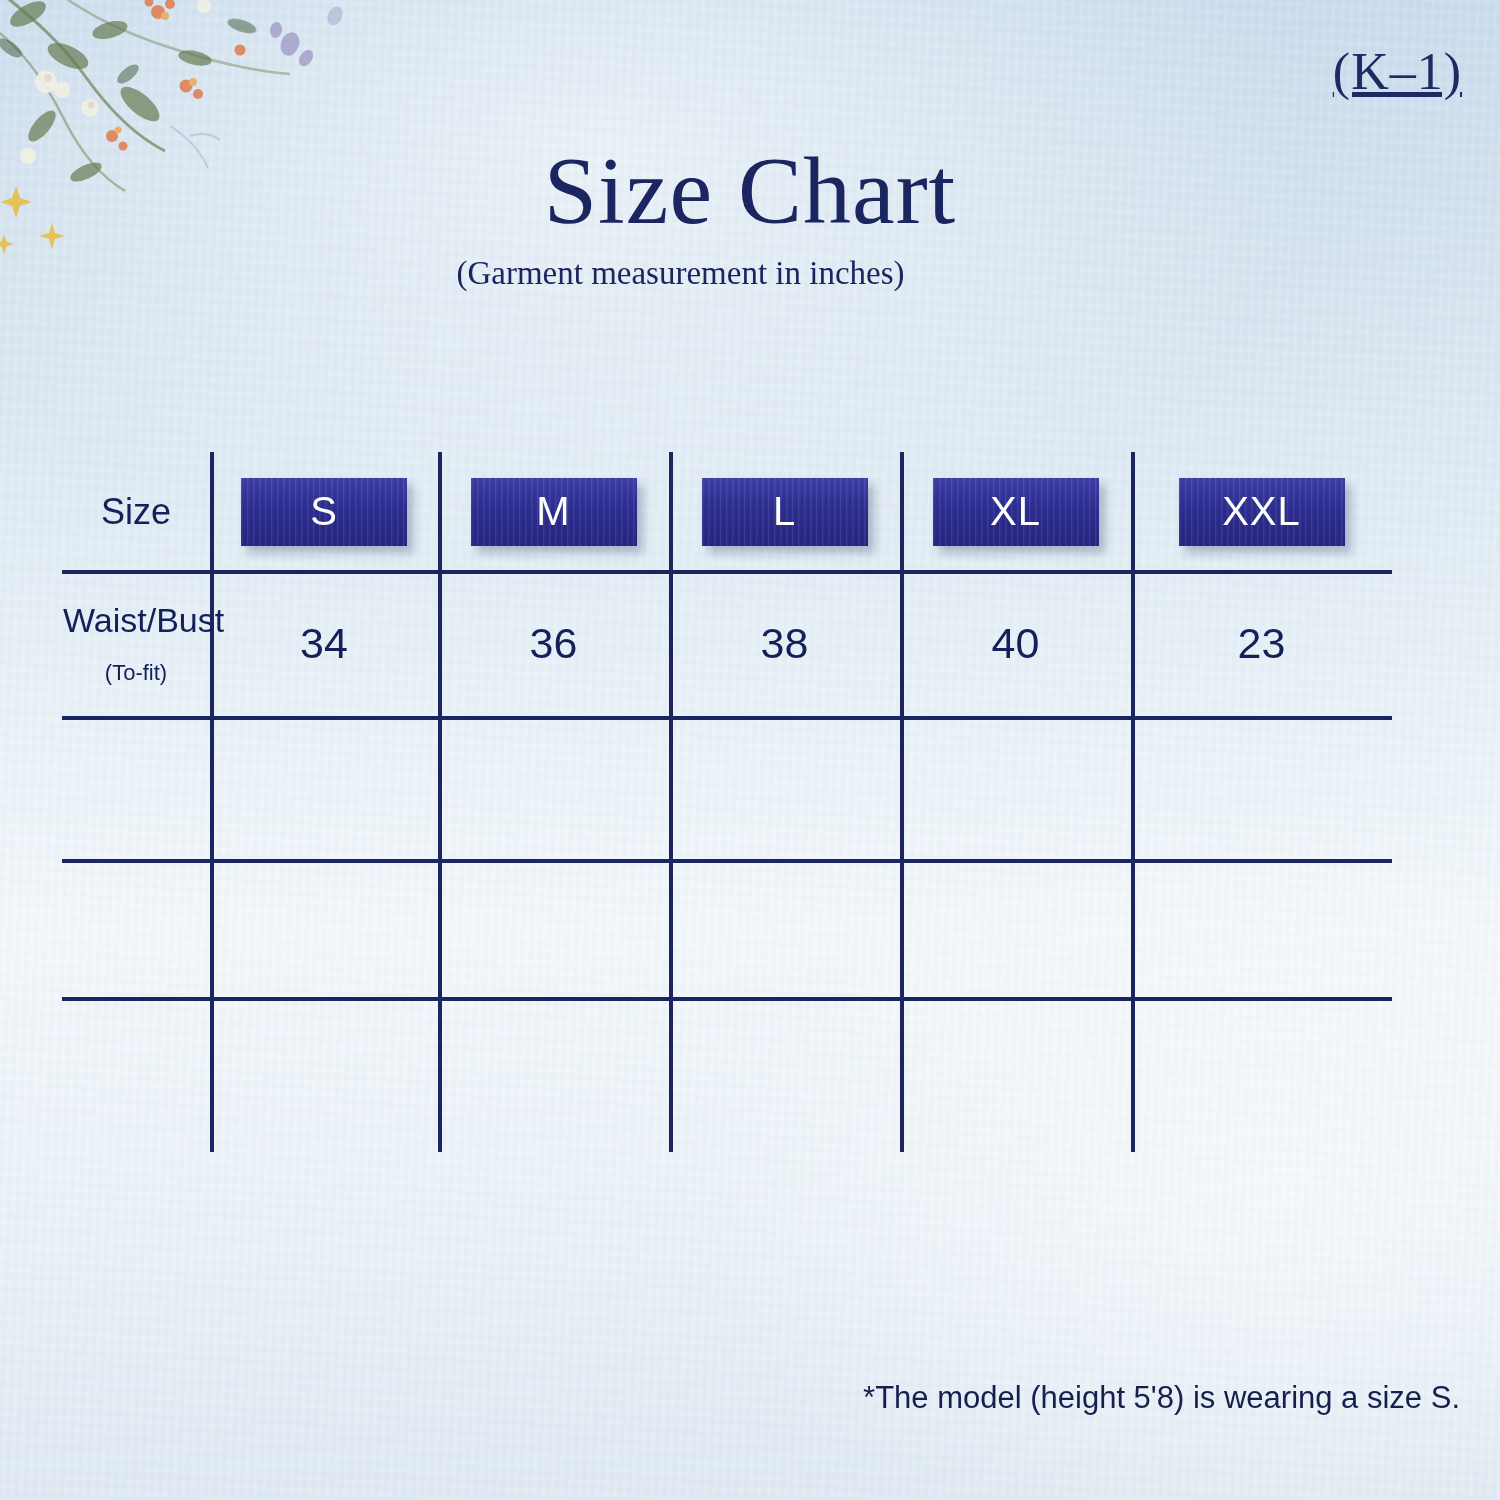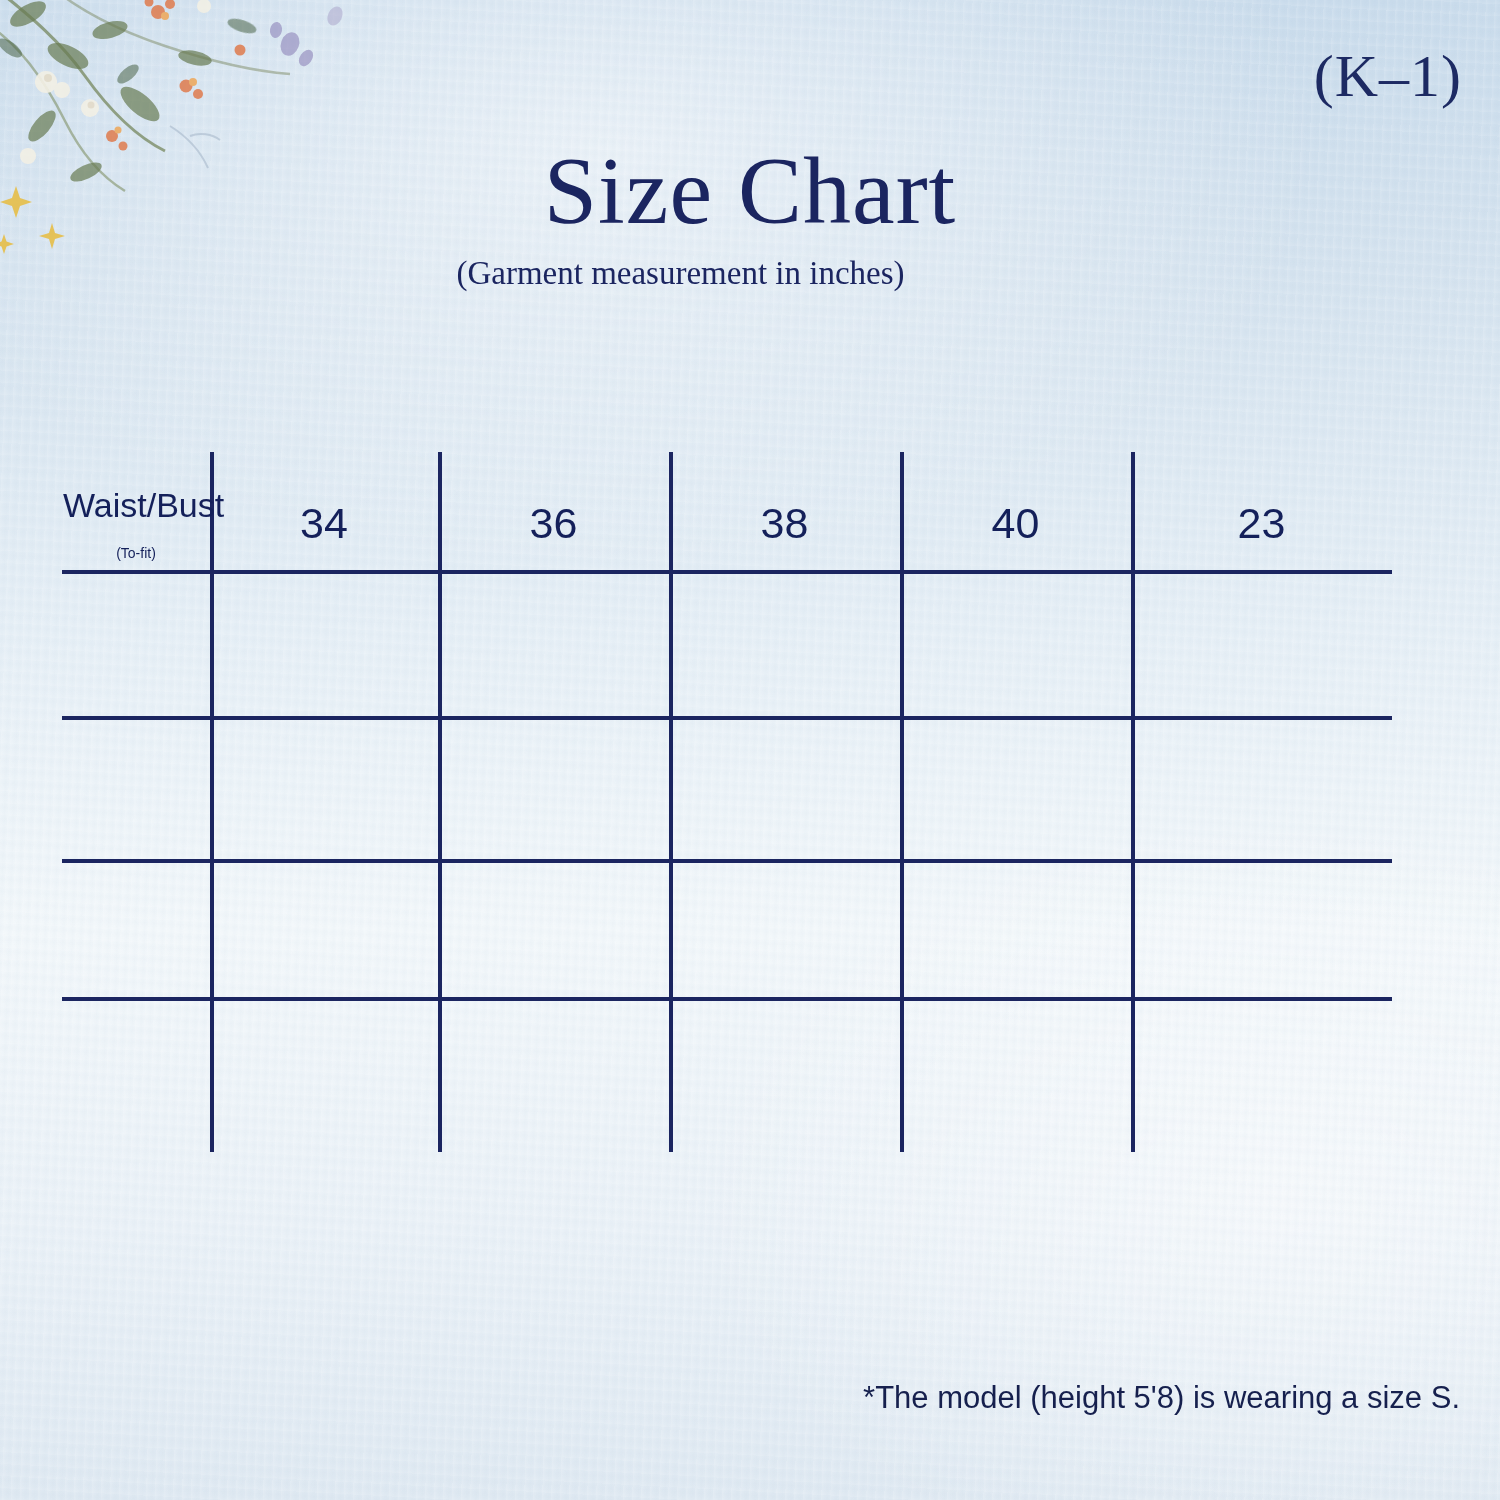--- a/index.html
+++ b/index.html
@@ -39,23 +39,24 @@
     height: 330px;
     pointer-events: none;
   }
 
   
   .code {
     position: absolute;
     right: 38px;
     top: 42px;
     font-family: "Liberation Serif", serif;
-    font-size: 60px;
+    font-size: 52px;
     color: #1d2a63;
     letter-spacing: 1px;
+    text-decoration: underline;
   }
 
   
   .title {
     position: absolute;
     top: 143px;
     left: 0;
     width: 1500px;
     text-align: center;
     font-family: "Liberation Serif", serif;
@@ -112,21 +113,21 @@
     font-size: 36px;
   }
   .label-cell {
     font-size: 34px;
     color: #1b2560;
     line-height: 1.15;
     width: 150px;
   }
   .label-sub {
     display: block;
-    font-size: 14px;
+    font-size: 22px;
     margin-top: 20px;
   }
   .val-cell {
     font-size: 43px;
     color: #18214f;
     font-weight: 400;
   }
   .data-row td { height: 143px; }
   .blank-row td { height: 155px; }
 
@@ -261,20 +262,38 @@
   <table class="sizechart">
     <colgroup>
       <col style="width:148px">
       <col style="width:228px">
       <col style="width:231px">
       <col style="width:231px">
       <col style="width:231px">
       <col style="width:261px">
     </colgroup>
     <tbody>
+      <tr class="row-head">
+        <td class="label-cell">Size</td>
+        <td>
+          <span class="pill">S</span>
+        </td>
+        <td>
+          <span class="pill">M</span>
+        </td>
+        <td>
+          <span class="pill">L</span>
+        </td>
+        <td>
+          <span class="pill">XL</span>
+        </td>
+        <td>
+          <span class="pill">XXL</span>
+        </td>
+      </tr>
 
       <tr class="data-row">
         <td class="label-cell">
           <span>Waist/Bust</span>
           <span class="label-sub">(To-fit)</span>
         </td>
         <td class="val-cell">34</td>
         <td class="val-cell">36</td>
         <td class="val-cell">38</td>
         <td class="val-cell">40</td>

